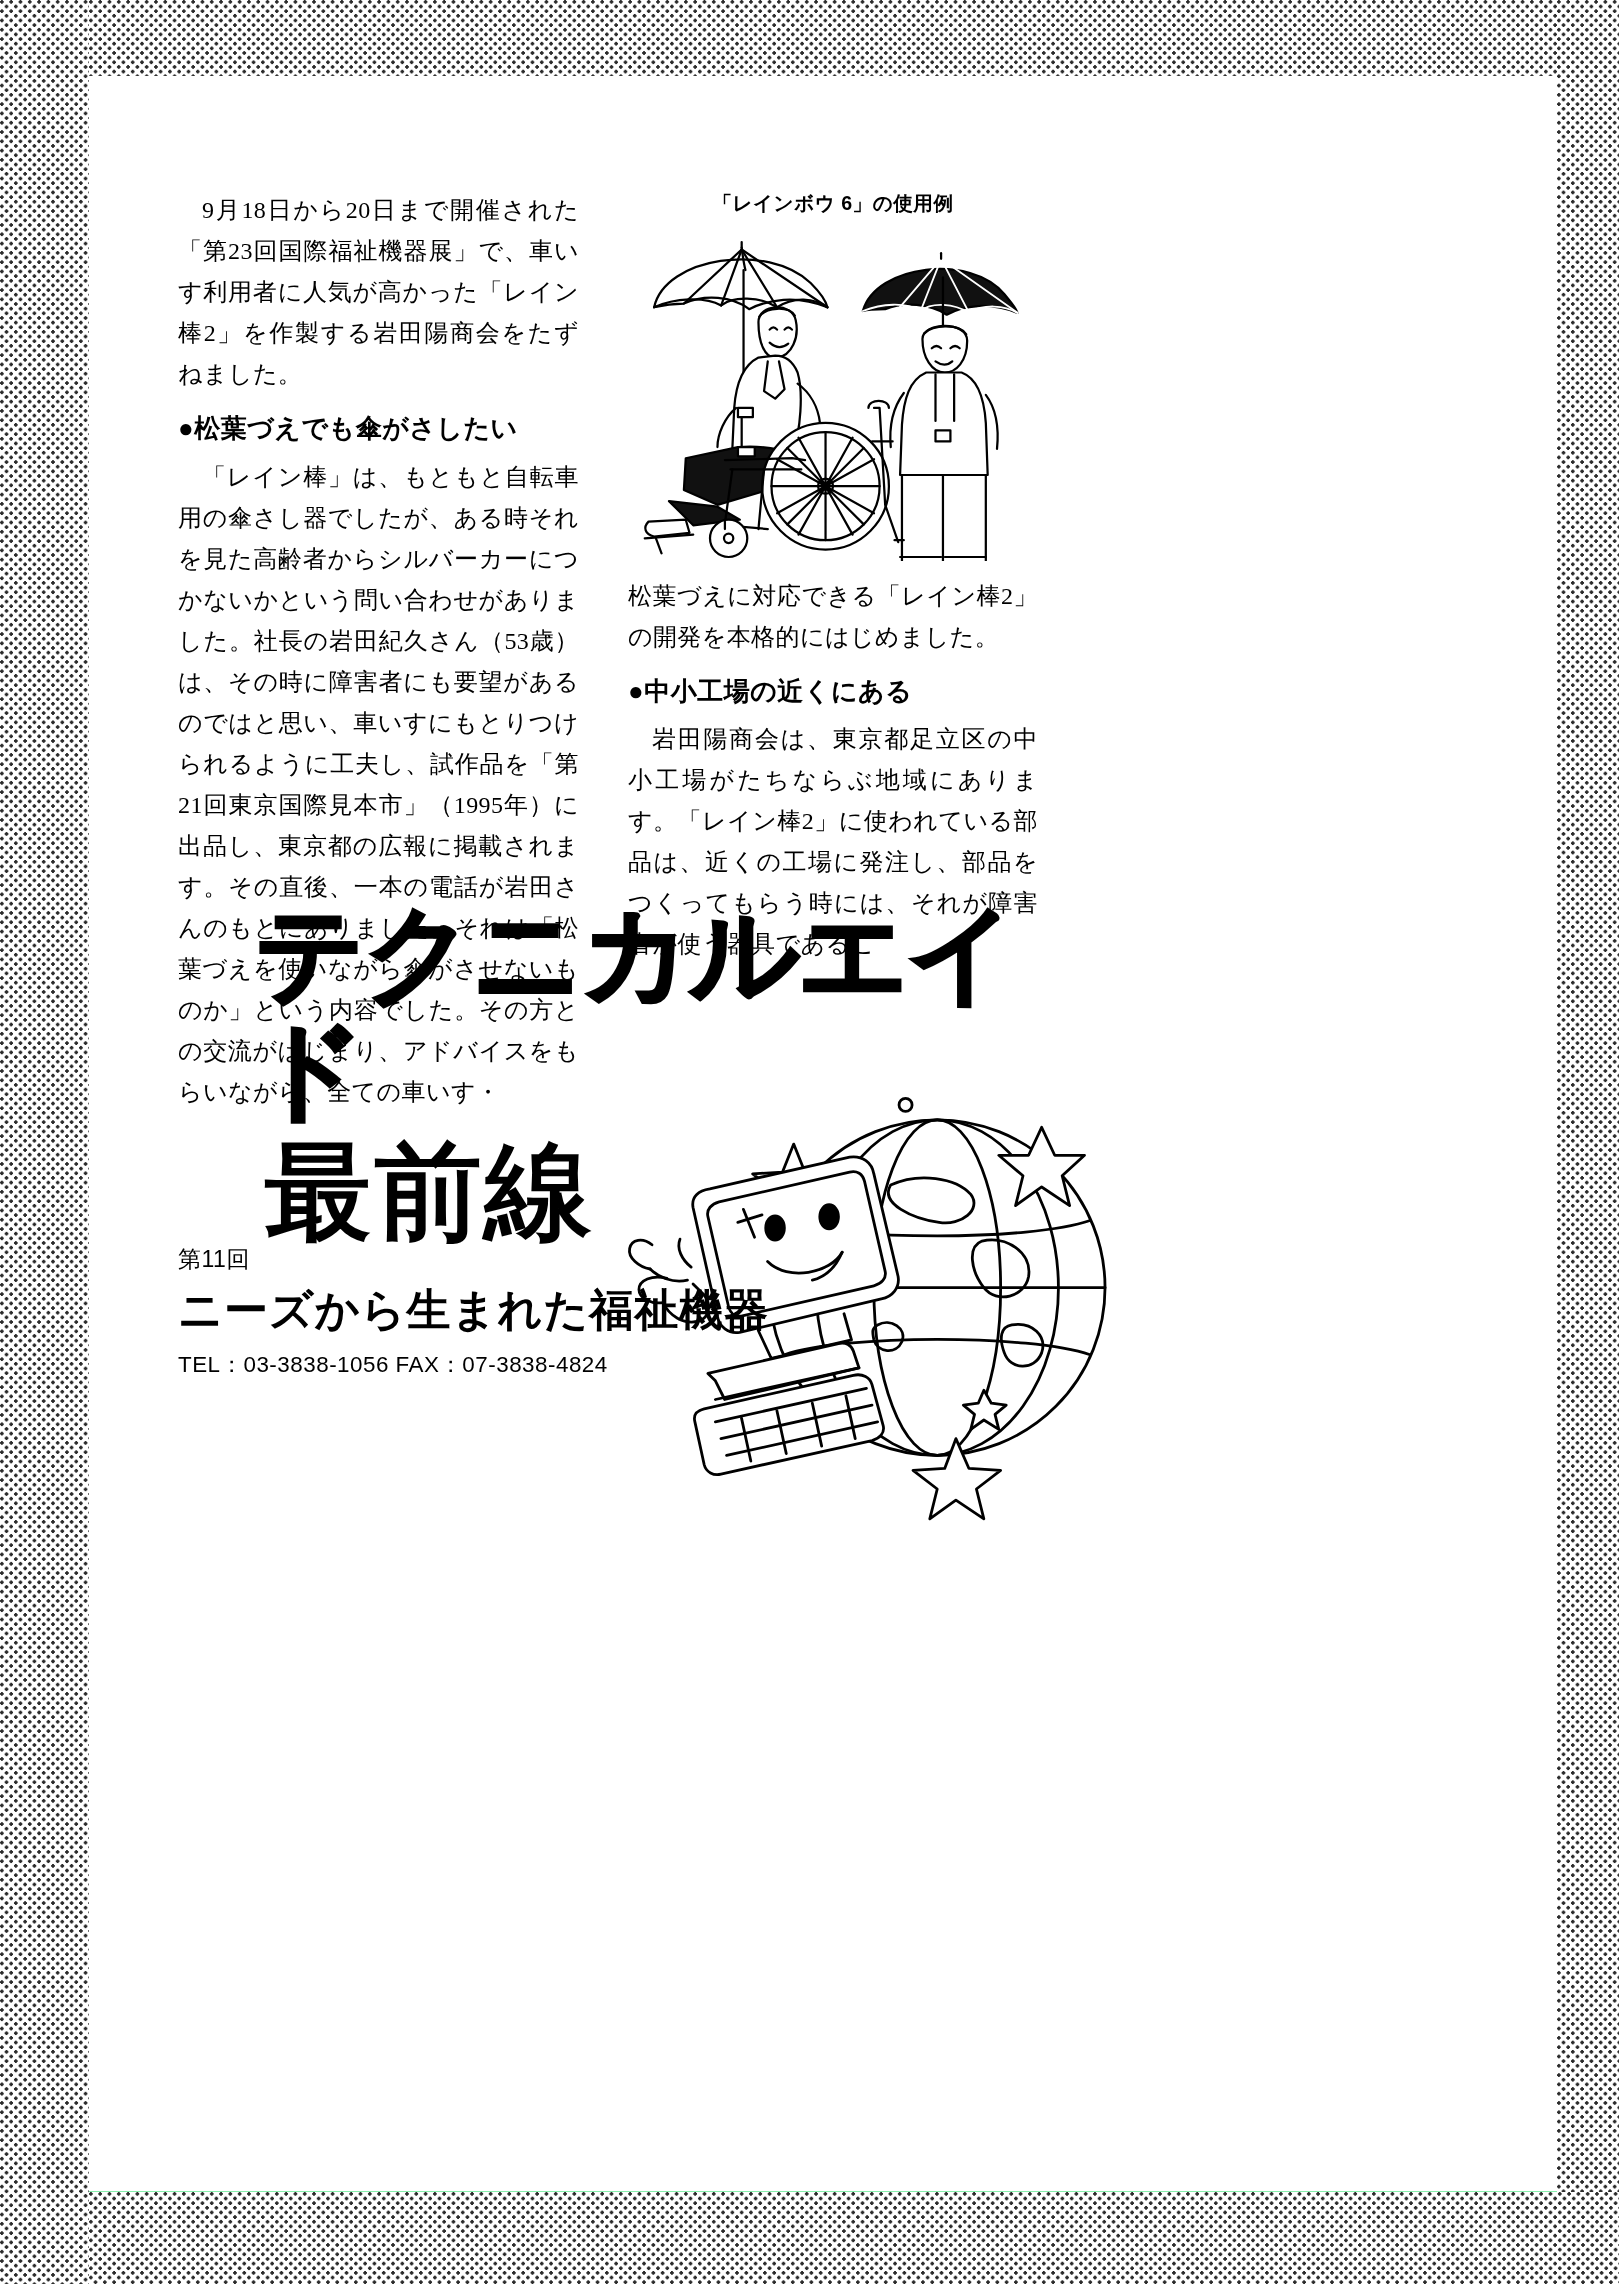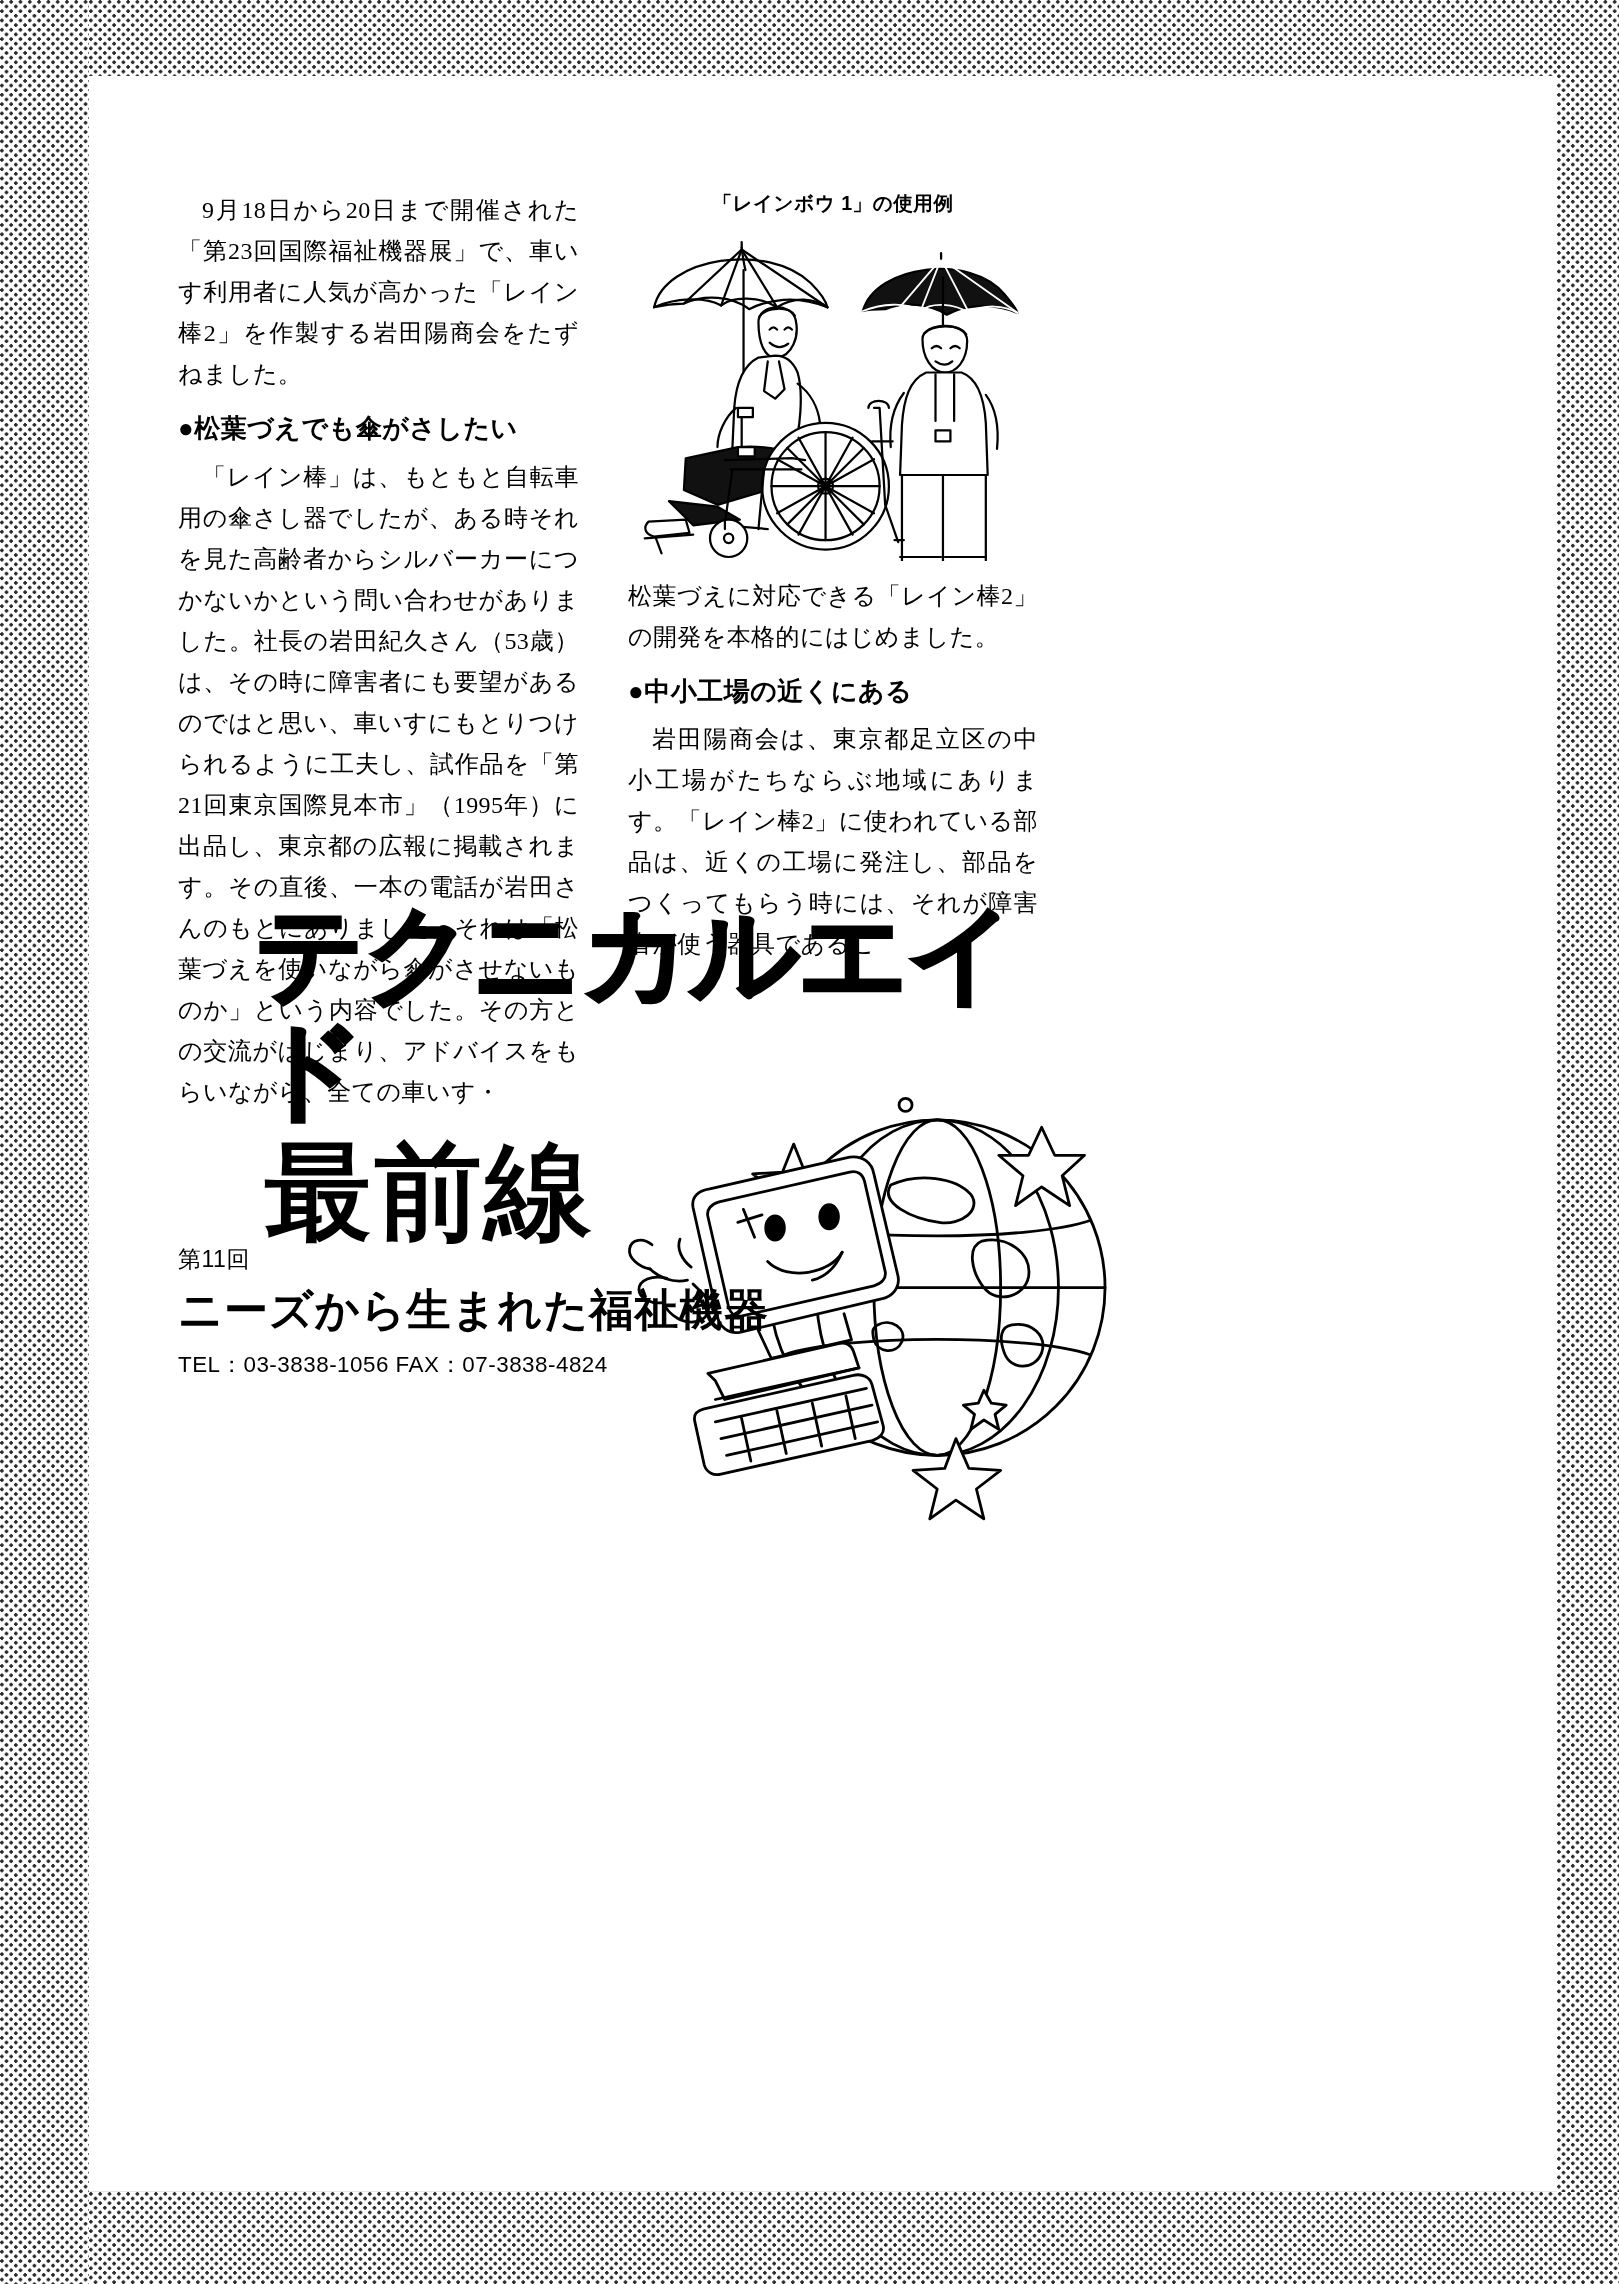--- a/index.html
+++ b/index.html
@@ -7,21 +7,21 @@
     padding: 0;
     background: #ffffff;
   }
   body {
     font-family: "Liberation Serif", serif;
   }
   #page {
     position: relative;
     width: 1619px;
     height: 2285px;
-    background: #e5e5e5;
+    background: #86efac;
     overflow: hidden;
   }
 
   
   .halftone {
     position: absolute;
     background-image:
       radial-gradient(circle at 1.9px 1.9px, #2b2b2b 1.5px, rgba(255,255,255,0) 1.8px),
       radial-gradient(circle at 6.5px 6.5px, #2b2b2b 1.5px, rgba(255,255,255,0) 1.8px);
     background-size: 9.3px 9.3px, 9.3px 9.3px;
@@ -185,21 +185,21 @@
     <div class="col-left">
       <p class="body-text indent">9月18日から20日まで開催された「第23回国際福祉機器展」で、車いす利用者に人気が高かった「レイン棒2」を作製する岩田陽商会をたずねました。</p>
 
       <h2 class="subhead">●松葉づえでも傘がさしたい</h2>
 
       <p class="body-text indent">「レイン棒」は、もともと自転車用の傘さし器でしたが、ある時それを見た高齢者からシルバーカーにつかないかという問い合わせがありました。社長の岩田紀久さん（53歳）は、その時に障害者にも要望があるのではと思い、車いすにもとりつけられるように工夫し、試作品を「第21回東京国際見本市」（1995年）に出品し、東京都の広報に掲載されます。その直後、一本の電話が岩田さんのもとにありました。それは「松葉づえを使いながら傘がさせないものか」という内容でした。その方との交流がはじまり、アドバイスをもらいながら、全ての車いす・</p>
     </div>
 
     <div class="col-right">
 
-      <div class="fig-caption-top">「レインボウ 1」の使用例</div>
+      <div class="fig-caption-top">「レインボウ 6」の使用例</div>
 
       <div class="fig-box">
         <svg viewBox="0 0 440 360" width="410" height="336">
           <g fill="none" stroke="#000" stroke-width="2.4" stroke-linecap="round" stroke-linejoin="round">
 
             <path d="M28 88 C40 34 150 18 196 62 C206 72 212 80 214 88 C180 74 150 80 130 90 C112 76 82 74 60 84 C48 84 36 86 28 88 Z" fill="#fff"></path>
             <path d="M28 88 C50 78 82 76 100 86"></path>
             <path d="M100 86 C112 76 142 76 160 88"></path>
             <path d="M160 88 C178 76 200 78 214 88"></path>
             <path d="M122 24 C122 24 124 40 126 48"></path>

